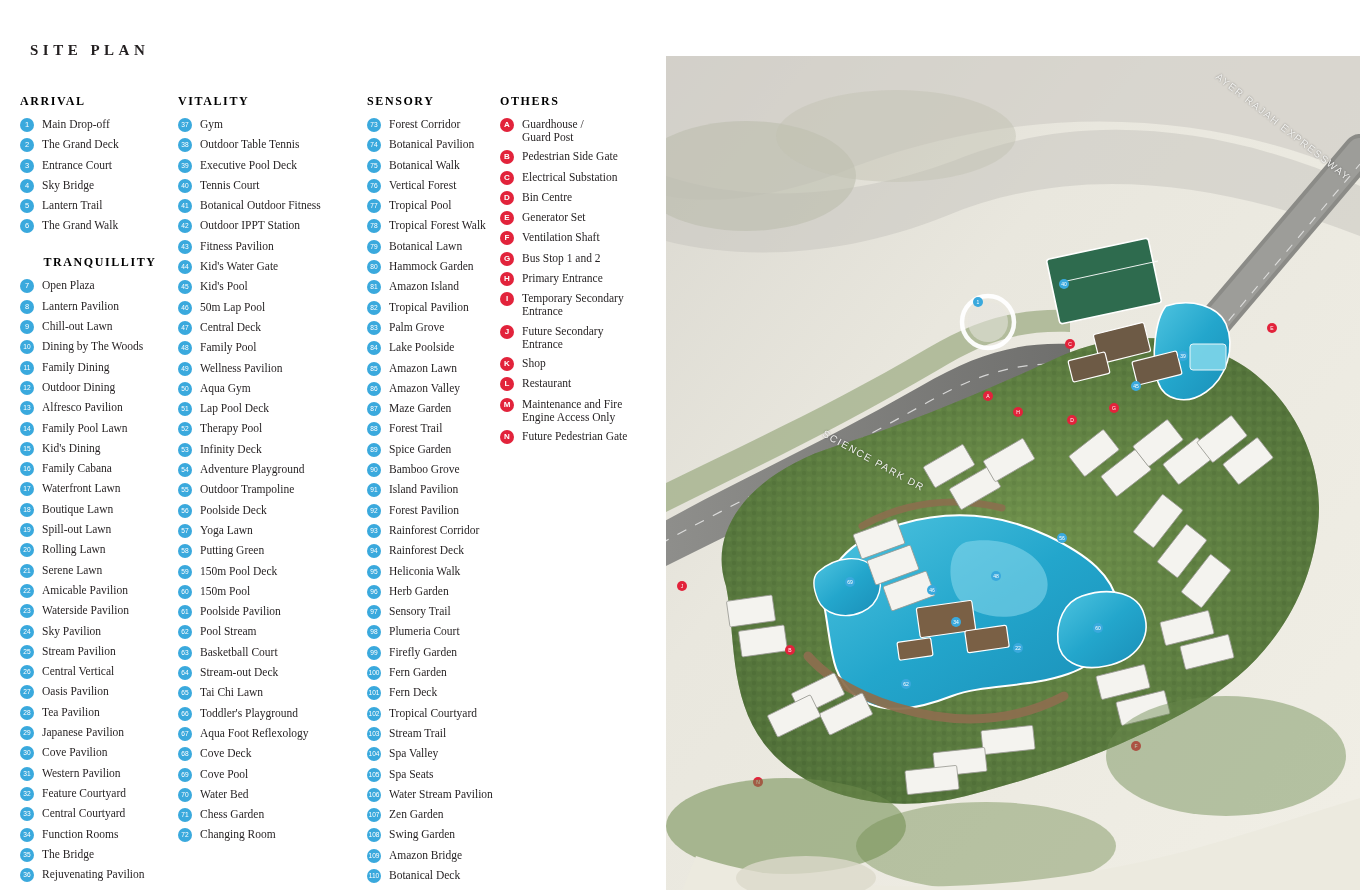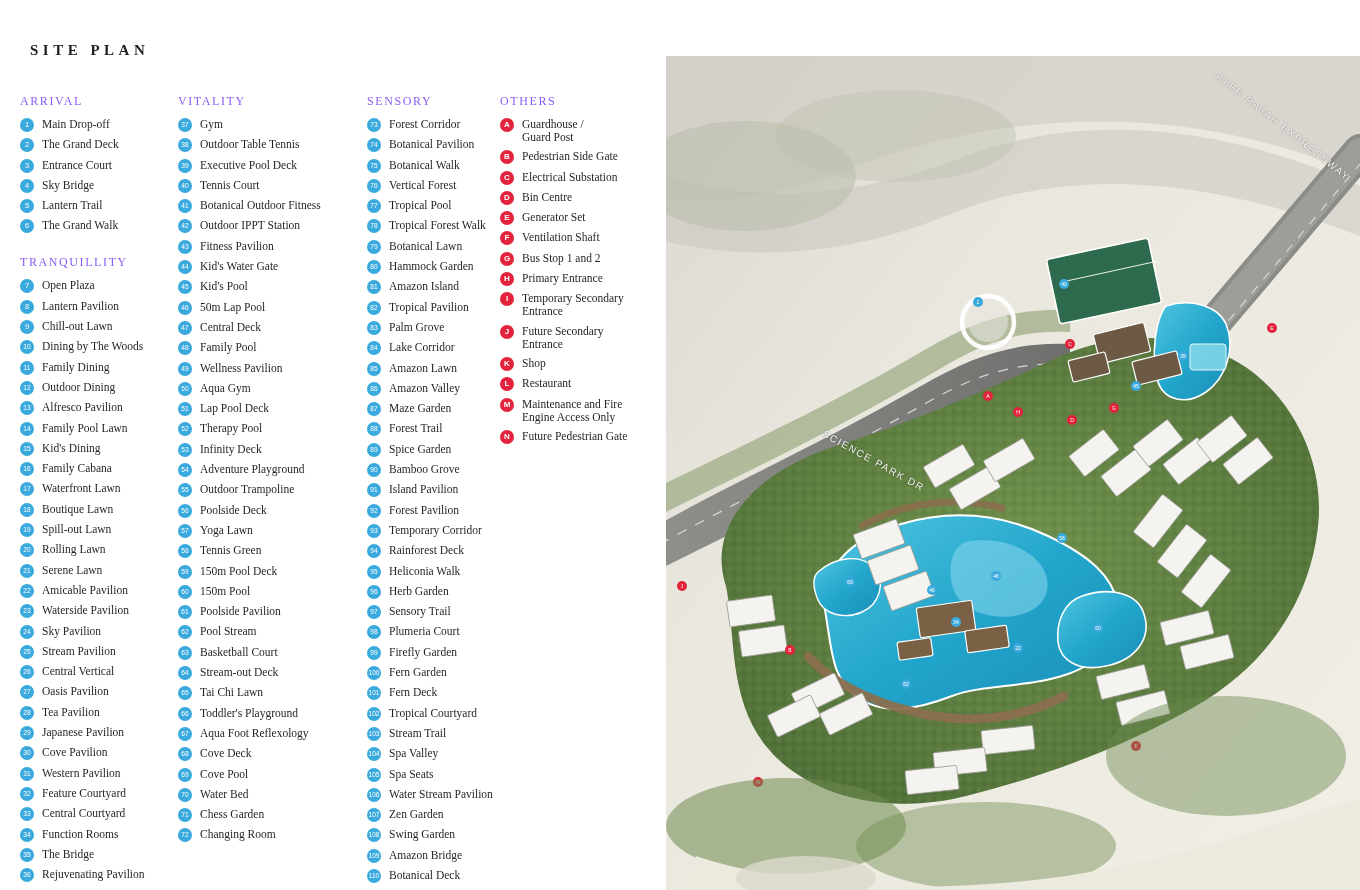--- a/index.html
+++ b/index.html
@@ -46,27 +46,27 @@
     top: 0;
   }
   .col-arrival  { left: 20px;  width: 160px; }
   .col-vitality { left: 178px; width: 180px; }
   .col-sensory  { left: 367px; width: 160px; }
   .col-others   { left: 500px; width: 166px; }
 
   .cat-head {
     font-family: "Liberation Serif", serif;
     font-size: 12px;
-    font-weight: 400;
+    font-weight: 700;
     letter-spacing: 1.6px;
-    color: #8b5cf6;
+    color: #000000;
     margin-bottom: 9px;
     white-space: nowrap;
   }
-  .cat-head.spaced { margin-top: 22px; }
+  .cat-head.spaced { margin-top: 22px; text-align: center; }
 
   ul.items {
     list-style: none;
     margin: 0;
     padding: 0;
   }
   ul.items li {
     display: flex;
     align-items: flex-start;
     margin-bottom: 6.3px;
@@ -401,21 +401,21 @@
         <li>
             <span class="num wide">56</span>
             <span class="label">Poolside Deck</span>
           </li>
         <li>
             <span class="num wide">57</span>
             <span class="label">Yoga Lawn</span>
           </li>
         <li>
             <span class="num wide">58</span>
-            <span class="label">Tennis Green</span>
+            <span class="label">Putting Green</span>
           </li>
         <li>
             <span class="num wide">59</span>
             <span class="label">150m Pool Deck</span>
           </li>
         <li>
             <span class="num wide">60</span>
             <span class="label">150m Pool</span>
           </li>
         <li>
@@ -511,21 +511,21 @@
         <li>
             <span class="num wide">82</span>
             <span class="label">Tropical Pavilion</span>
           </li>
         <li>
             <span class="num wide">83</span>
             <span class="label">Palm Grove</span>
           </li>
         <li>
             <span class="num wide">84</span>
-            <span class="label">Lake Corridor</span>
+            <span class="label">Lake Poolside</span>
           </li>
         <li>
             <span class="num wide">85</span>
             <span class="label">Amazon Lawn</span>
           </li>
         <li>
             <span class="num wide">86</span>
             <span class="label">Amazon Valley</span>
           </li>
         <li>
@@ -547,21 +547,21 @@
         <li>
             <span class="num wide">91</span>
             <span class="label">Island Pavilion</span>
           </li>
         <li>
             <span class="num wide">92</span>
             <span class="label">Forest Pavilion</span>
           </li>
         <li>
             <span class="num wide">93</span>
-            <span class="label">Temporary Corridor</span>
+            <span class="label">Rainforest Corridor</span>
           </li>
         <li>
             <span class="num wide">94</span>
             <span class="label">Rainforest Deck</span>
           </li>
         <li>
             <span class="num wide">95</span>
             <span class="label">Heliconia Walk</span>
           </li>
         <li>

